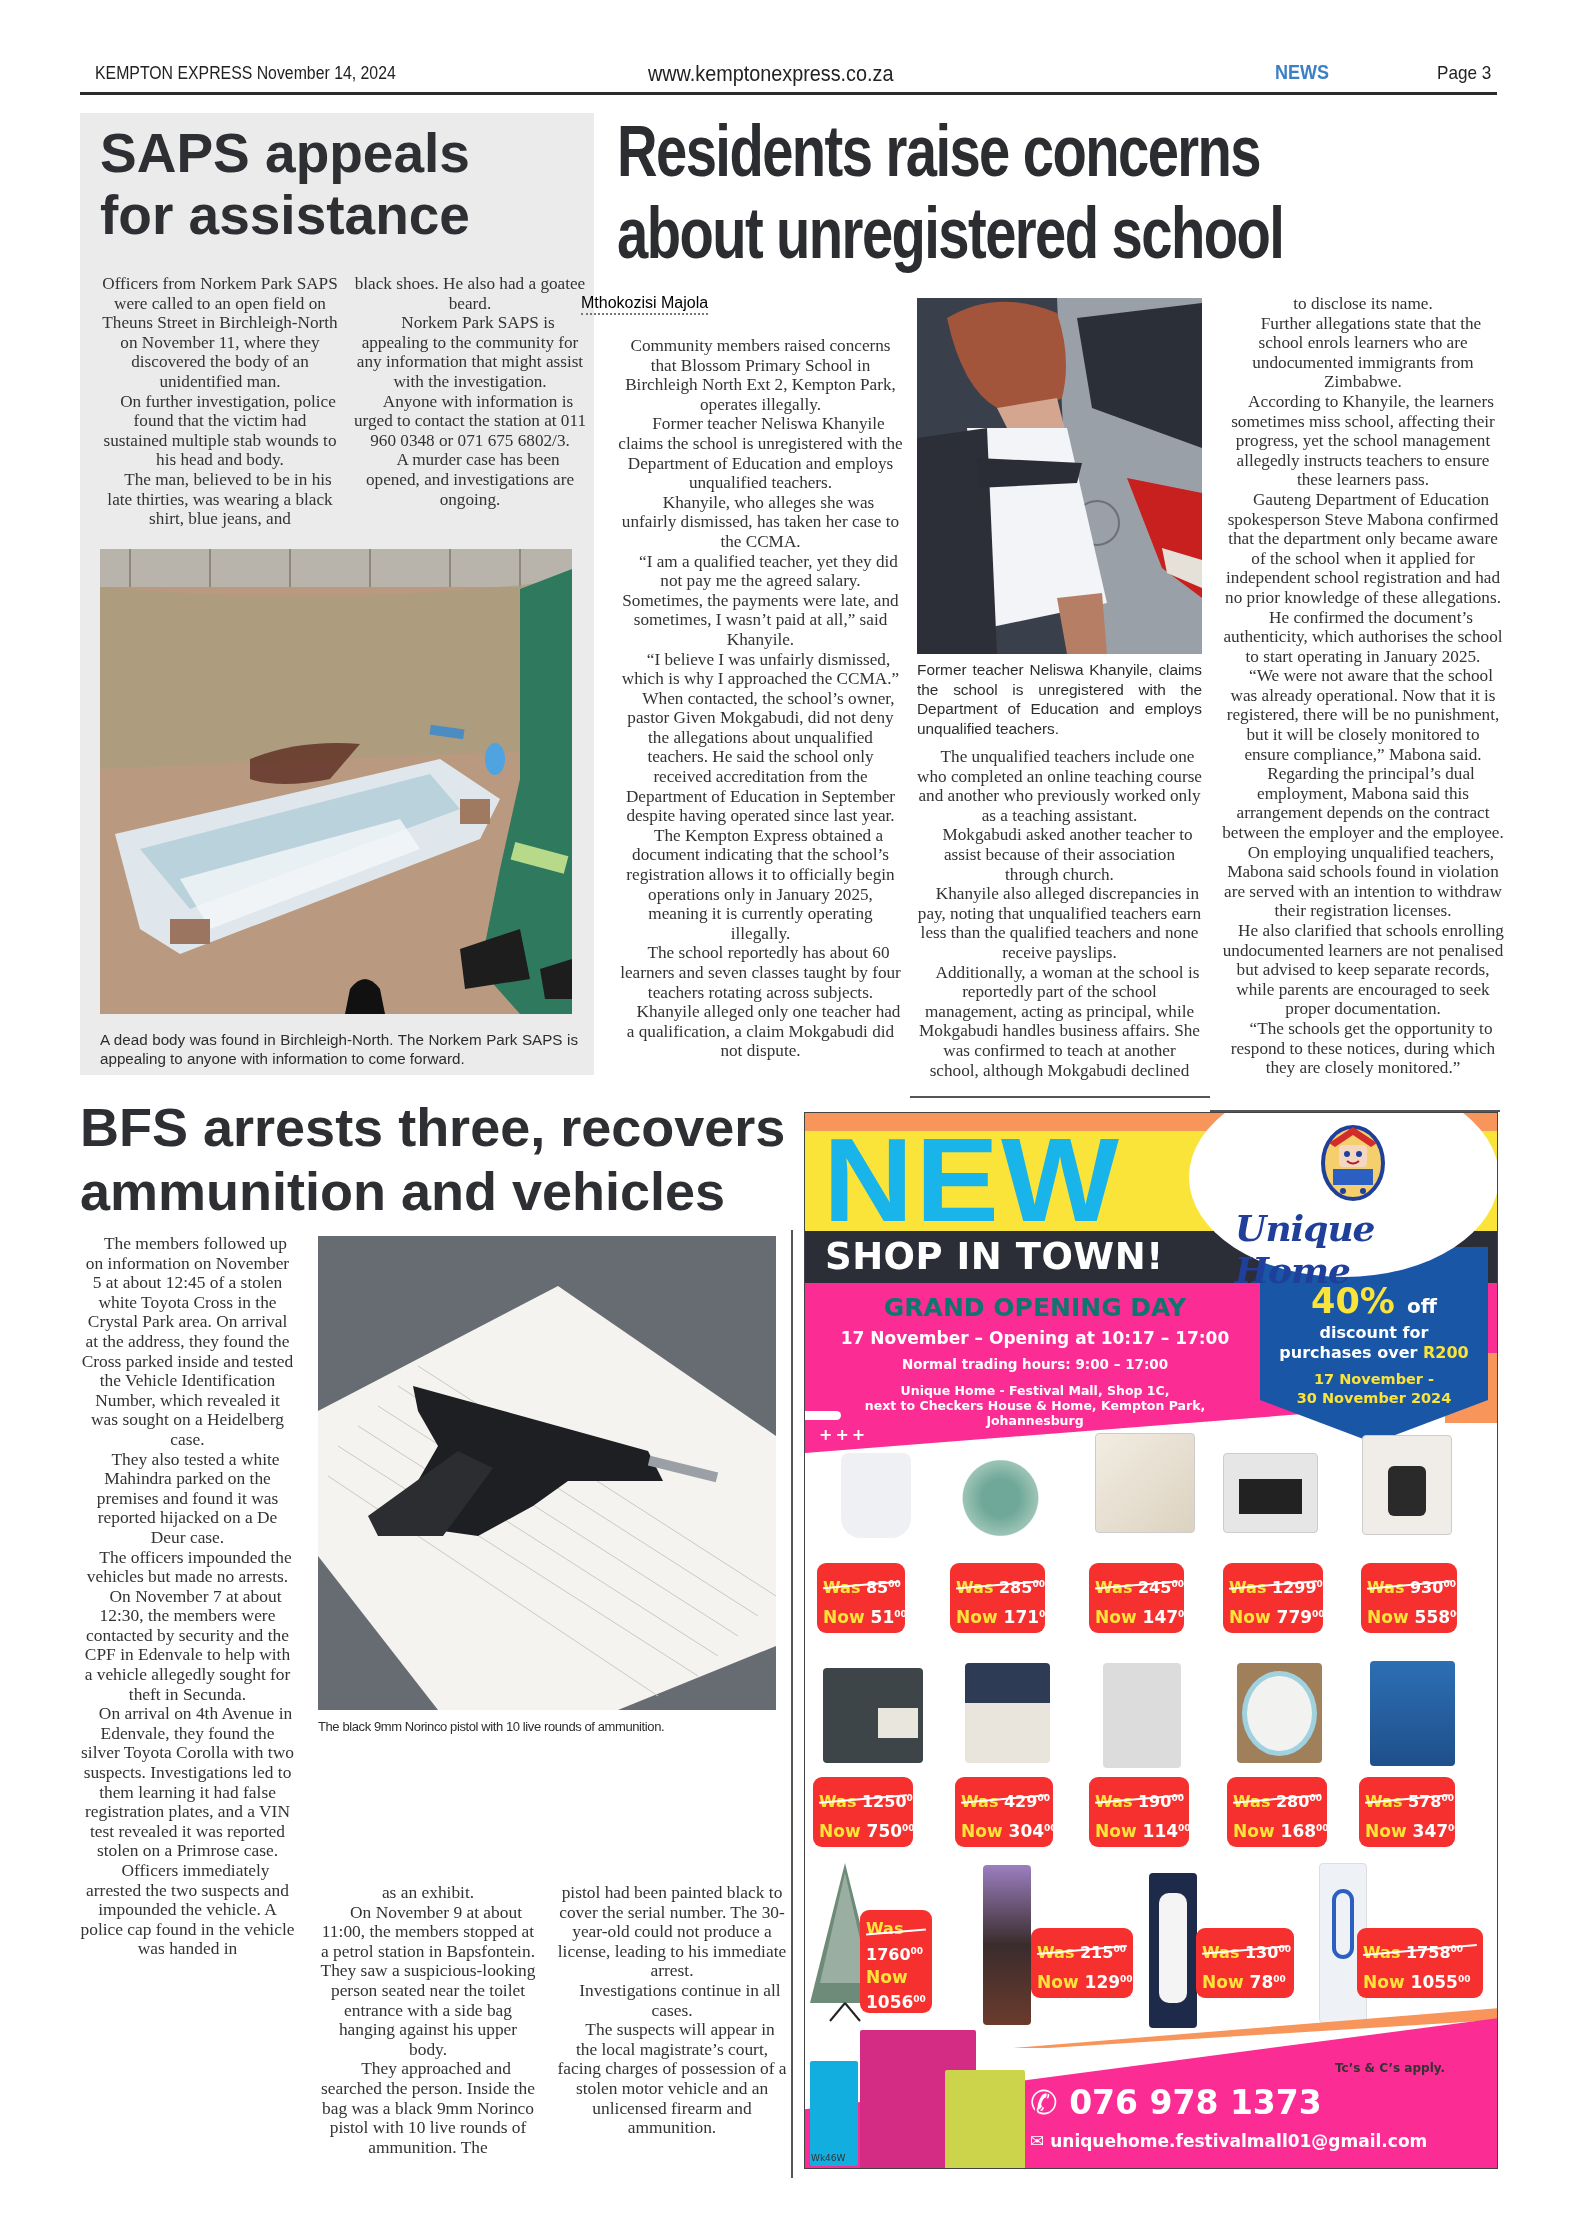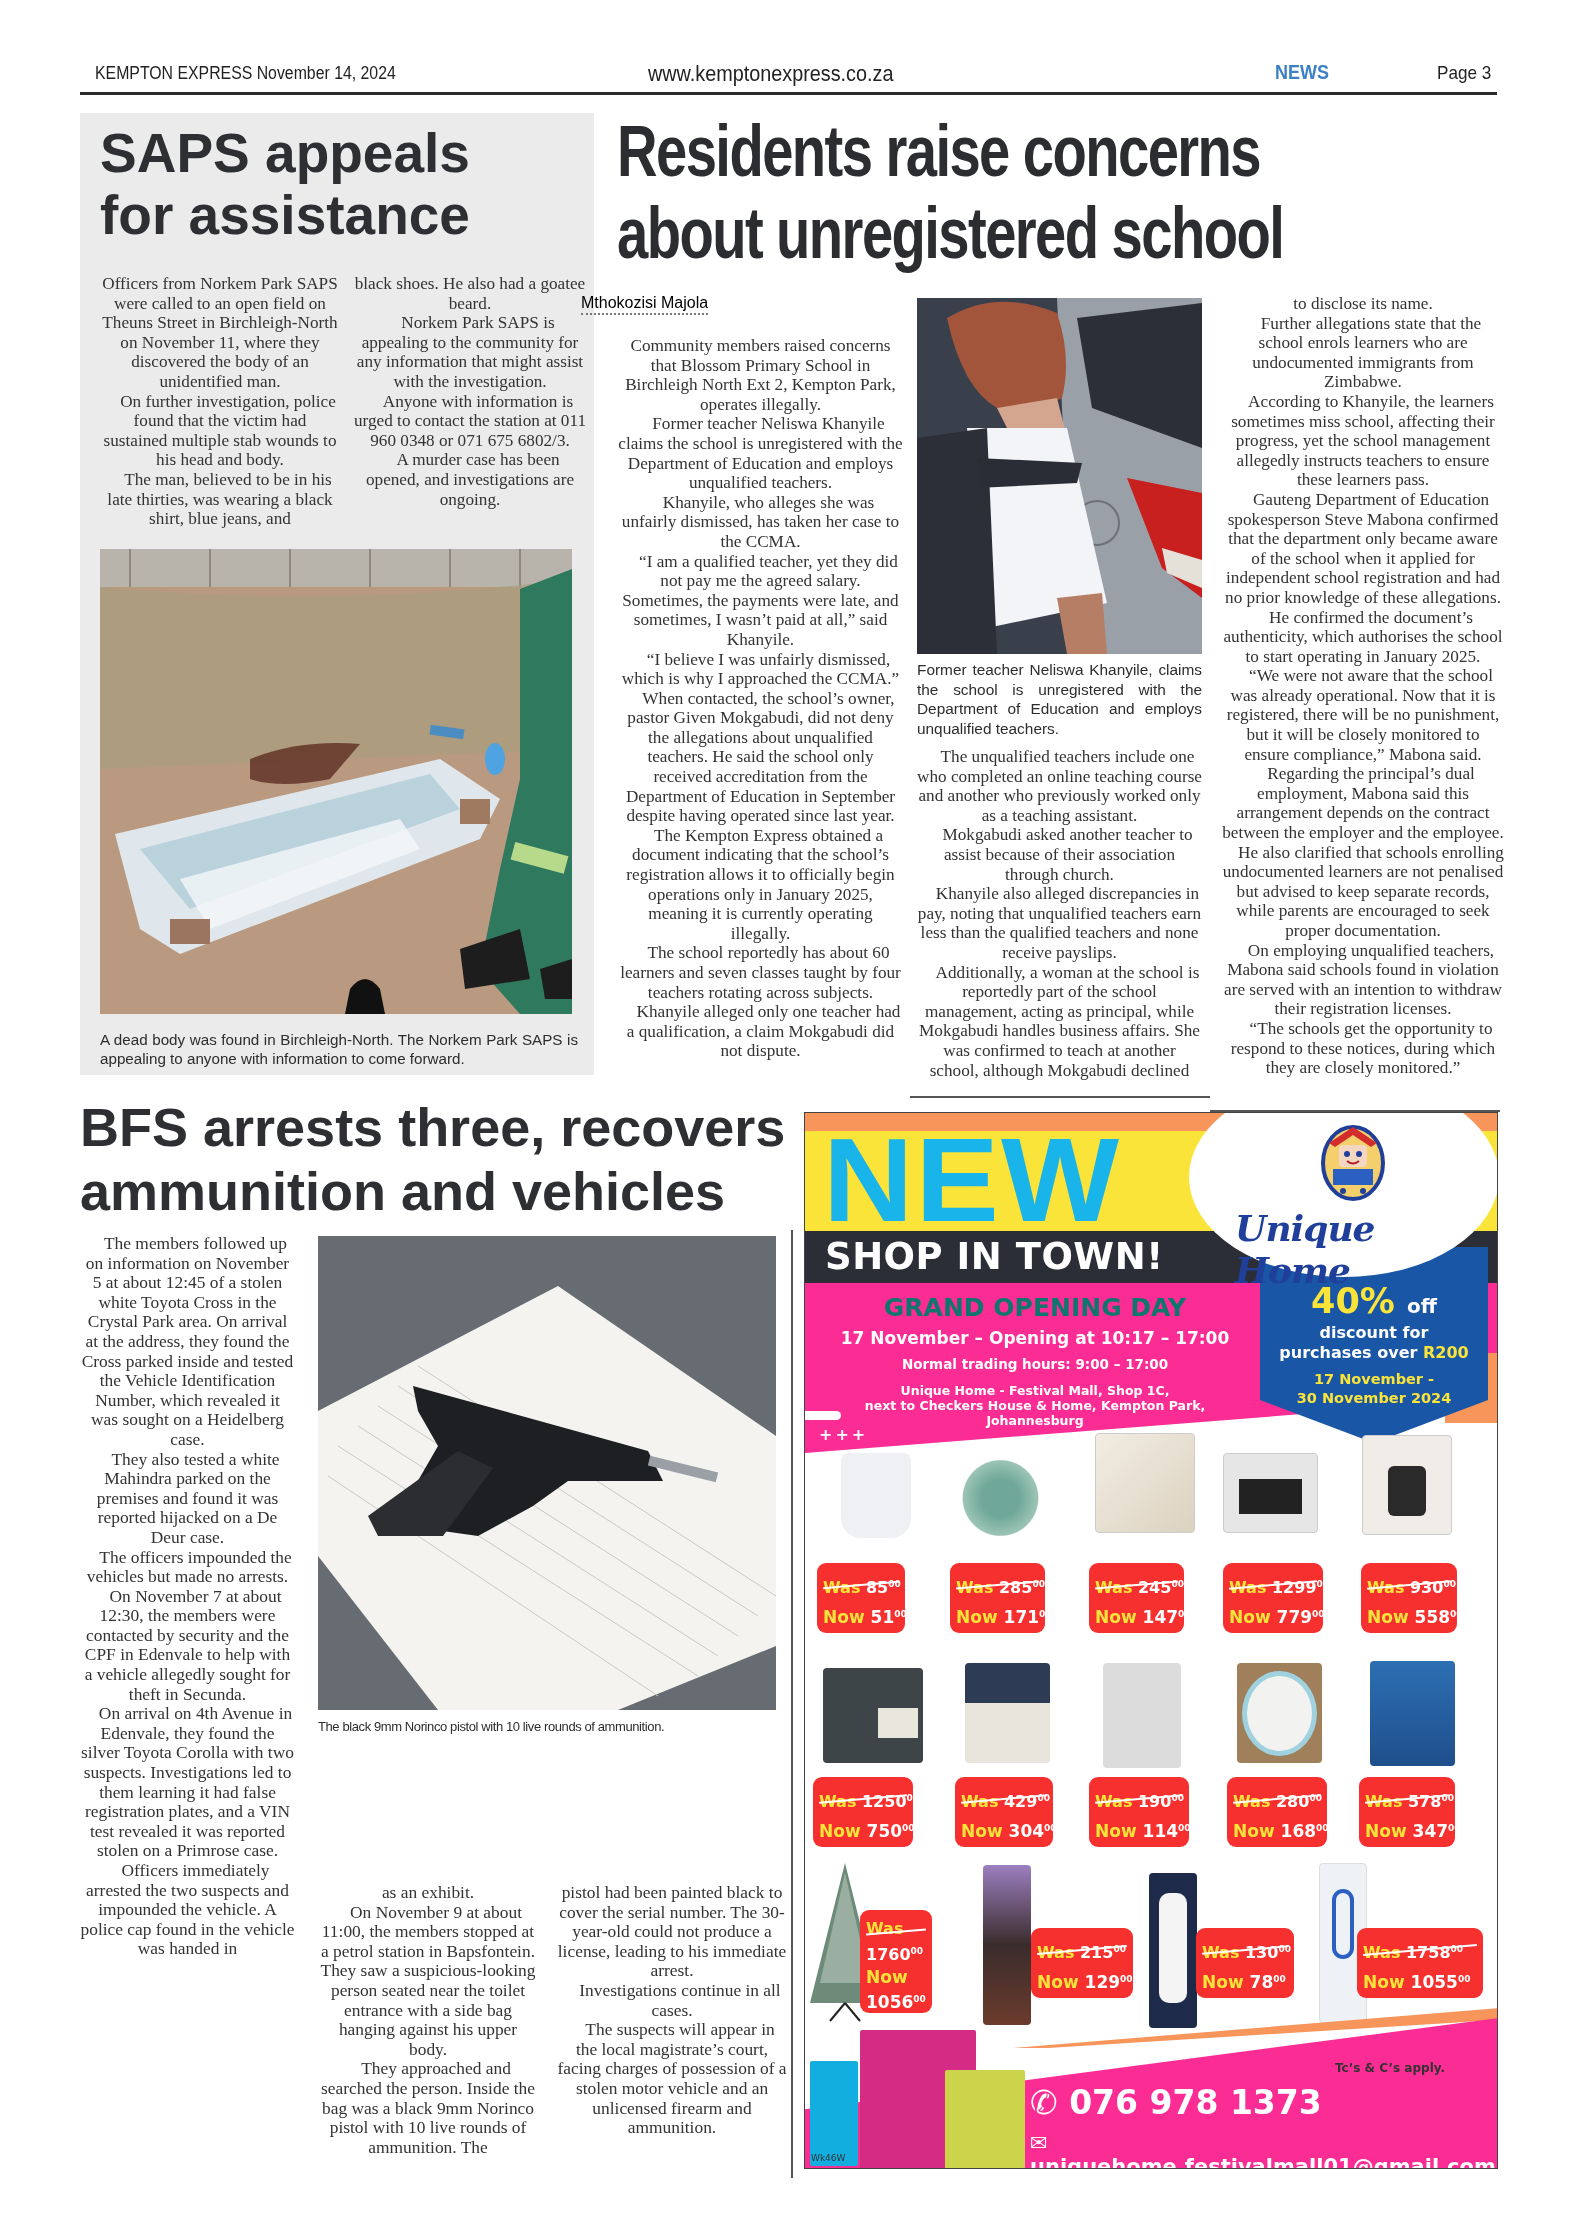--- a/index.html
+++ b/index.html
@@ -79,21 +79,21 @@
   .price-tag .was::after { content: ""; position: absolute; left: 0; right: 2px; top: 13px; height: 2px; background: #fff; transform: rotate(-5deg); }
   .price-tag .old { color: #fff; }
   .price-tag .now { display: block; }
   .price-tag .new { color: #fff; }
   .price-tag sup { font-size: 9px; vertical-align: 6px; }
 
   .ad .bottom-pink { left: 0; top: 905px; width: 694px; height: 152px; background: #fc2c95; clip-path: polygon(0 60%, 100% 0, 100% 100%, 0 100%); }
   .ad .bottom-orange { left: 0; top: 895px; width: 694px; height: 40px; background: #f7955a; clip-path: polygon(30% 100%, 100% 0, 100% 30%, 35% 100%); }
   .ad .tcs { left: 530px; top: 948px; font-size: 12px; font-weight: bold; color: #333; }
   .ad .phone { left: 225px; top: 970px; font-weight: bold; font-size: 33px; color: #fff; }
-  .ad .email { left: 225px; top: 1018px; font-weight: bold; font-size: 21px; color: #fff; }
+  .ad .email { left: 225px; top: 1018px; font-weight: bold; font-size: 17px; color: #fff; }
   .ad .bag { border-radius: 2px; }
 </style>
 </head>
 <body>
 
 <div class="abs hdr-left sans">KEMPTON EXPRESS November 14, 2024</div>
 <div class="abs hdr-url sans">www.kemptonexpress.co.za</div>
 <div class="abs hdr-news sans">NEWS</div>
 <div class="abs hdr-page sans">Page 3</div>
 <div class="abs hdr-rule"></div>
@@ -185,22 +185,22 @@
 </div>
 <div class="abs res-col2-rule"></div>
 <div class="abs col-text res-col3">
   <p class="first">to disclose its name.</p>
   <p>Further allegations state that the school enrols learners who are undocumented immigrants from Zimbabwe.</p>
   <p>According to Khanyile, the learners sometimes miss school, affecting their progress, yet the school management allegedly instructs teachers to ensure these learners pass.</p>
   <p>Gauteng Department of Education spokesperson Steve Mabona confirmed that the department only became aware of the school when it applied for independent school registration and had no prior knowledge of these allegations.</p>
   <p>He confirmed the document’s authenticity, which authorises the school to start operating in January 2025.</p>
   <p>“We were not aware that the school was already operational. Now that it is registered, there will be no punishment, but it will be closely monitored to ensure compliance,” Mabona said.</p>
   <p>Regarding the principal’s dual employment, Mabona said this arrangement depends on the contract between the employer and the employee.</p>
+  <p>On employing unqualified teachers, Mabona said schools found in violation are served with an intention to withdraw their registration licenses.</p>
   <p>He also clarified that schools enrolling undocumented learners are not penalised but advised to keep separate records, while parents are encouraged to seek proper documentation.</p>
-  <p>On employing unqualified teachers, Mabona said schools found in violation are served with an intention to withdraw their registration licenses.</p>
   <p>“The schools get the opportunity to respond to these notices, during which they are closely monitored.”</p>
 </div>
 <div class="abs res-col3-rule"></div>
 
 <h2 class="abs bfs-title">
   <span>BFS arrests three, recovers</span><br>
   <span>ammunition and vehicles</span>
 </h2>
 <div class="abs col-text bfs-col1">
   <p>The members followed up on information on November 5 at about 12:45 of a stolen white Toyota Cross in the Crystal Park area. On arrival at the address, they found the Cross parked inside and tested the Vehicle Identification Number, which revealed it was sought on a Heidelberg case.</p>

